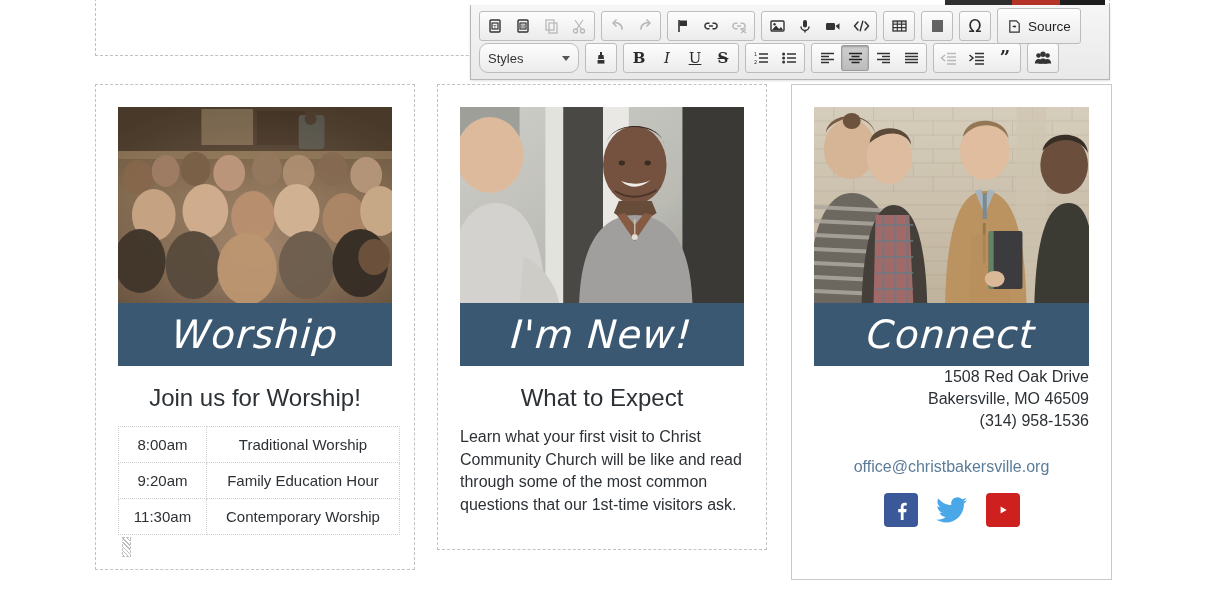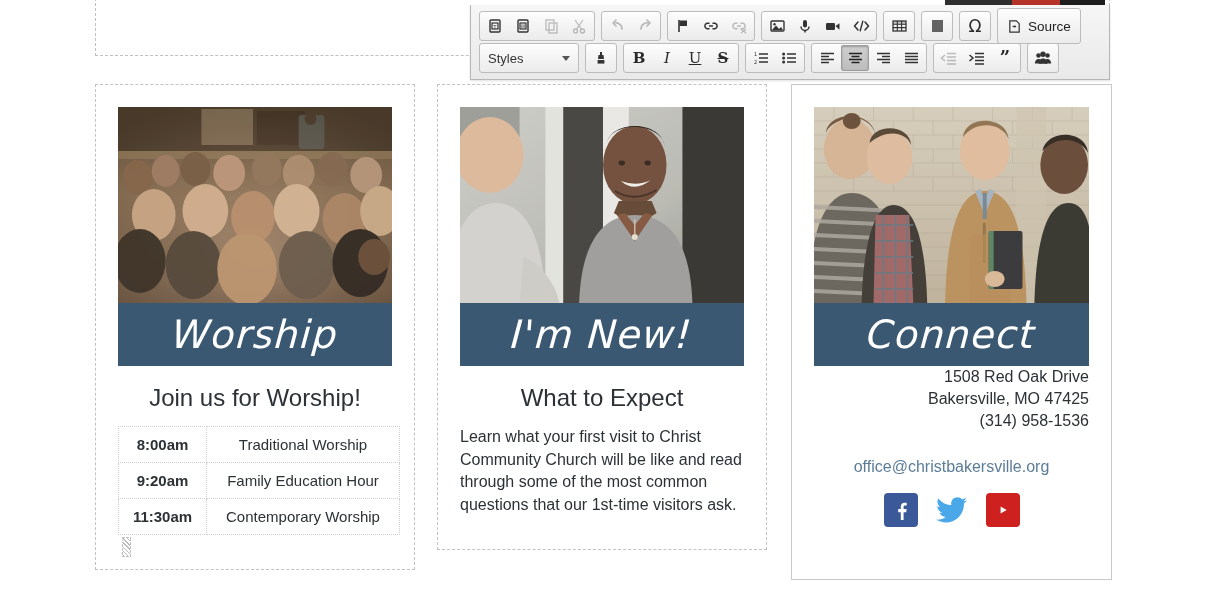--- a/index.html
+++ b/index.html
@@ -28,21 +28,21 @@
   .tb-btn { width: 28px; height: 26px; display: flex; align-items: center; justify-content: center;
     border: 1px solid transparent; border-radius: 2px; cursor: pointer; color: #2a2a2a; }
   .tb-btn.disabled { opacity: .30; cursor: default; }
   .tb-btn.active { background: linear-gradient(to bottom,#cfcfcf,#bdbdbd);
     border: 1px solid #9d9d9d; box-shadow: inset 0 1px 2px rgba(0,0,0,.25); }
   .tb-btn svg { display: block; }
   .tb-btn .glyph { font-size: 15px; line-height: 1; font-family: "DejaVu Sans", sans-serif; }
   .styles-combo { display: flex; align-items: center; justify-content: space-between;
     width: 100px; height: 30px; padding: 0 8px;
     background: linear-gradient(to bottom,#fdfdfd 0%,#ebebeb 100%);
-    border: 1px solid #bcbcbc; border-radius: 3px; font-size: 13px; color: #333; cursor: pointer; }
+    border: 1px solid #bcbcbc; border-radius: 9px; font-size: 13px; color: #333; cursor: pointer; }
   .caret { width: 0; height: 0; border-left: 4px solid transparent; border-right: 4px solid transparent;
     border-top: 5px solid #555; }
   .src-btn { display: flex; align-items: center; gap: 6px; height: 36px; padding: 0 9px;
     background: linear-gradient(to bottom,#fdfdfd 0%,#ebebeb 100%);
     border: 1px solid #bcbcbc; border-radius: 3px; font-size: 13.5px; color: #222; cursor: pointer; }
 
   
   .empty-row { position: absolute; left: 95px; top: -12px; width: 1015px; height: 68px;
     border: 1px dashed #c0c0c0; }
 
@@ -64,21 +64,21 @@
     font-family: "DejaVu Sans", sans-serif; font-weight: 400;
     font-style: italic; letter-spacing: 1px; transform: skewX(-4deg); }
 
   .col-title { text-align: center; font-size: 24px; color: #2c3136; font-weight: 400;
     margin-top: 18px; margin-bottom: 14px; }
 
   
   .sched { width: 282px; margin: 0 auto; border-collapse: collapse; }
   .sched td { border: 1px dotted #cfcfcf; padding: 9px 4px; font-size: 15px; color: #2c3136;
     text-align: center; }
-  .sched td.time { width: 88px; font-weight: bold; }
+  .sched td.time { width: 88px; }
   .table-handle { width: 9px; height: 20px; margin-left: 4px; margin-top: 2px;
     background-image: repeating-linear-gradient(45deg,#bdbdbd 0 1px,transparent 1px 3px);
     border: 1px dotted #c4c4c4; }
 
   
   .body-text { font-size: 16px; line-height: 1.42; color: #2c3136; }
 
   
   .contact-line { text-align: right; font-size: 16px; line-height: 1.38; color: #2c3136; }
   .contact-mail { text-align: center; font-size: 16px; line-height: 1.38; color: #5b7c99;
@@ -506,21 +506,21 @@
           <ellipse cx="252" cy="58" rx="24" ry="29" fill="#5b3b29"></ellipse>
           <path d="M230 44 C234 22 274 22 276 46 C268 30 244 28 230 44 Z" fill="#1f150f"></path>
           <path d="M222 196 C224 122 238 96 256 96 C276 96 282 122 284 196 Z" fill="#24241f"></path>
           <rect width="277" height="196" fill="#d0c3ae" opacity=".14"></rect>
         </svg>
         <div class="banner" style="background: rgb(58, 88, 113);">
           <span class="banner-text">Connect</span>
         </div>
       </div>
       <div class="contact-line">1508 Red Oak Drive</div>
-      <div class="contact-line">Bakersville, MO 47425</div>
+      <div class="contact-line">Bakersville, MO 46509</div>
       <div class="contact-line">(314) 958-1536</div>
       <a class="contact-mail" href="#" style="color: rgb(91, 124, 153); margin-top: 24px;">office@christbakersville.org</a>
       <div class="socials">
         <div class="social s-fb">
           <svg width="20" height="20" viewBox="0 0 20 20">
               <path d="M12.6 20 V12.2 H15.2 L15.6 9.1 H12.6 V7.1 C12.6 6.2 12.9 5.6 14.2 5.6 H15.7 V2.9 C15.4 2.8 14.5 2.8 13.5 2.8 C11.3 2.8 9.8 4.1 9.8 6.7 V9.1 H7.2 V12.2 H9.8 V20 Z" fill="#fff"></path>
             </svg>
         </div>
         <div class="social s-tw">
           <svg width="32" height="26" viewBox="0 0 32 26">

